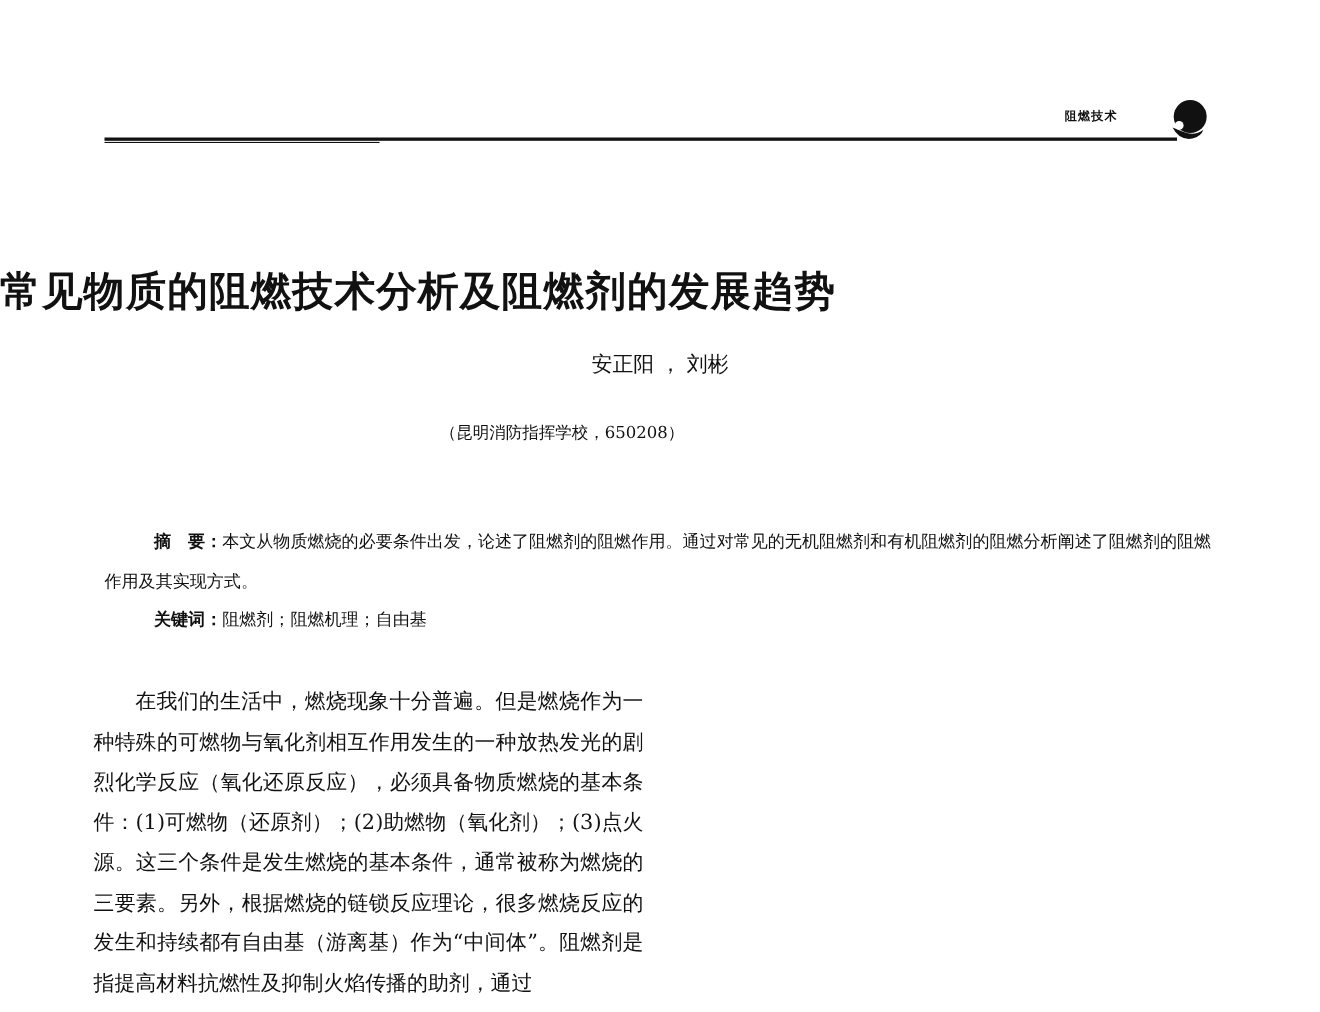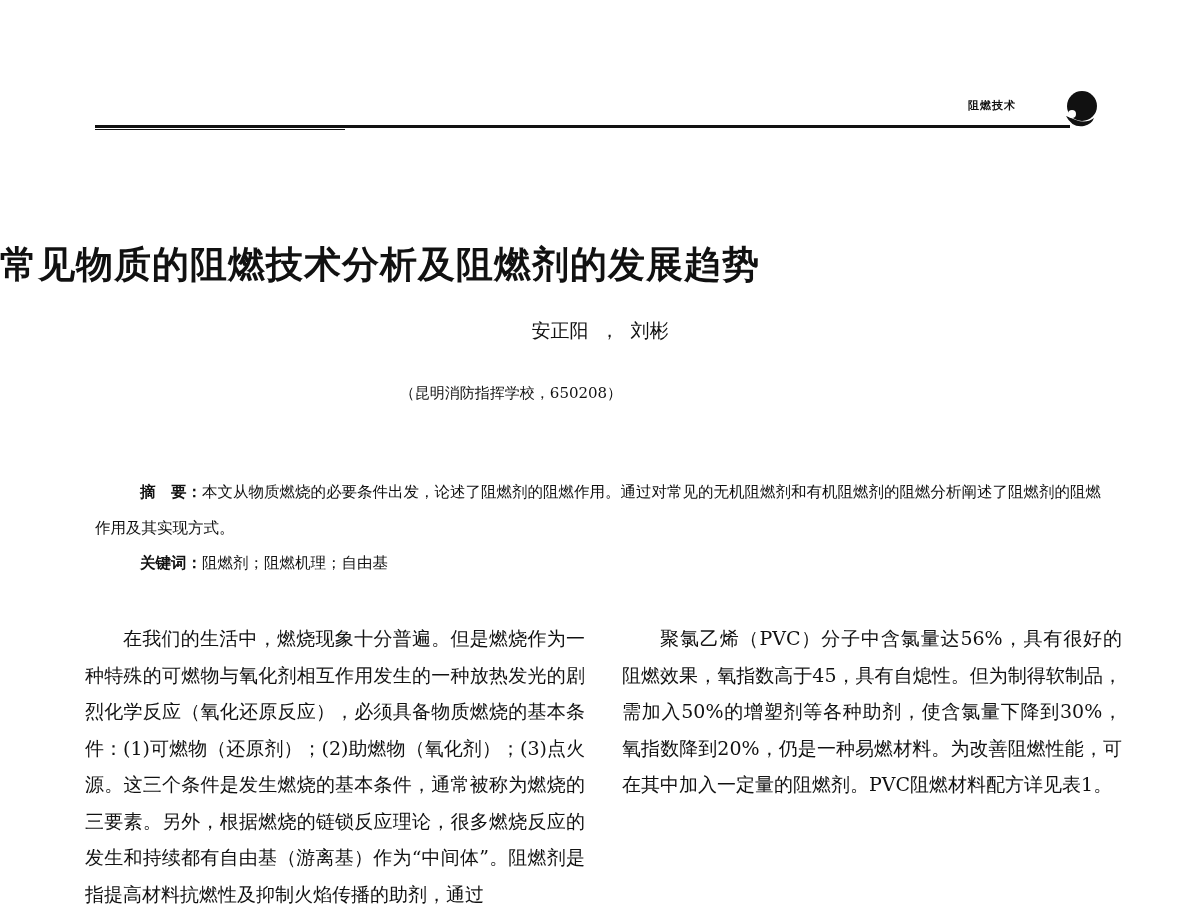--- a/index.html
+++ b/index.html
@@ -2,21 +2,21 @@
 <html><head>
 <meta charset="utf-8">
 <style>
   html, body { margin:0; padding:0; background:#ffffff; }
   body { width:1200px; height:920px; overflow:hidden; position:relative; color:#111; font-family:"DejaVu Sans", sans-serif; }
   .header-rule { position:absolute; left:95px; top:125px; width:975px; height:3px; background:#111; }
   .header-rule2 { position:absolute; left:95px; top:129px; width:250px; height:1px; background:#111; }
   .section-label { position:absolute; left:968px; top:98px; font-size:11px; font-weight:bold; letter-spacing:1px; }
   .logo { position:absolute; left:1062px; top:90px; width:36px; height:40px; }
   .title { position:absolute; left:0; width:960px; top:240px; text-align:left; font-size:37px; font-weight:bold; letter-spacing:1px; }
-  .authors { position:absolute; left:0; width:1200px; top:318px; text-align:center; font-size:19px; font-family:Liberation Mono, monospace; }
+  .authors { position:absolute; left:0; width:1200px; top:318px; text-align:center; font-size:19px; font-family:Liberation Sans, sans-serif; }
   .affil { position:absolute; left:0; width:1022px; top:384px; text-align:center; font-size:15px; font-family:"DejaVu Serif", serif; }
   .abstract { position:absolute; left:95px; top:474px; width:1010px; font-size:15.5px; line-height:36px; font-family:"DejaVu Serif", serif; text-indent:45px; }
   .abstract .lbl, .keywords .lbl { font-weight:bold; font-family:Liberation Serif, serif; }
   .keywords { position:absolute; left:140px; top:548px; font-size:15.5px; font-family:"DejaVu Serif", serif; line-height:30px; }
   .col { position:absolute; top:620px; width:500px; font-size:19px; line-height:36.5px; font-family:"DejaVu Serif", serif; }
   .col p { margin:0; text-indent:2em; text-align:justify; }
   .col-left { left:85px; }
   .col-right { left:622px; }
 </style>
 </head>
@@ -37,14 +37,13 @@
 
 <div class="abstract"><span class="lbl">摘　要：</span><span>本文从物质燃烧的必要条件出发，论述了阻燃剂的阻燃作用。通过对常见的无机阻燃剂和有机阻燃剂的阻燃分析阐述了阻燃剂的阻燃作用及其实现方式。</span></div>
 
 <div class="keywords"><span class="lbl">关键词：</span><span>阻燃剂；阻燃机理；自由基</span></div>
 
 <div class="col col-left">
   <p>在我们的生活中，燃烧现象十分普遍。但是燃烧作为一种特殊的可燃物与氧化剂相互作用发生的一种放热发光的剧烈化学反应（氧化还原反应），必须具备物质燃烧的基本条件：(1)可燃物（还原剂）；(2)助燃物（氧化剂）；(3)点火源。这三个条件是发生燃烧的基本条件，通常被称为燃烧的三要素。另外，根据燃烧的链锁反应理论，很多燃烧反应的发生和持续都有自由基（游离基）作为“中间体”。阻燃剂是指提高材料抗燃性及抑制火焰传播的助剂，通过</p>
 </div>
 
 <div class="col col-right">
-  <p>聚氯乙烯（PVC）分子中含氯量达56%，具有很好的阻燃效果，氧指数高于45，具有自熄性。但为制得软制品，需加入50%的增塑剂等各种助剂，使含氯量下降到30%，氧指数降到20%，仍是一种易燃材料。为改善阻燃性能，可在其中加入一定量的阻燃剂。PVC阻燃材料配方详见表1。</p>
 </div>
 
 </body></html>

